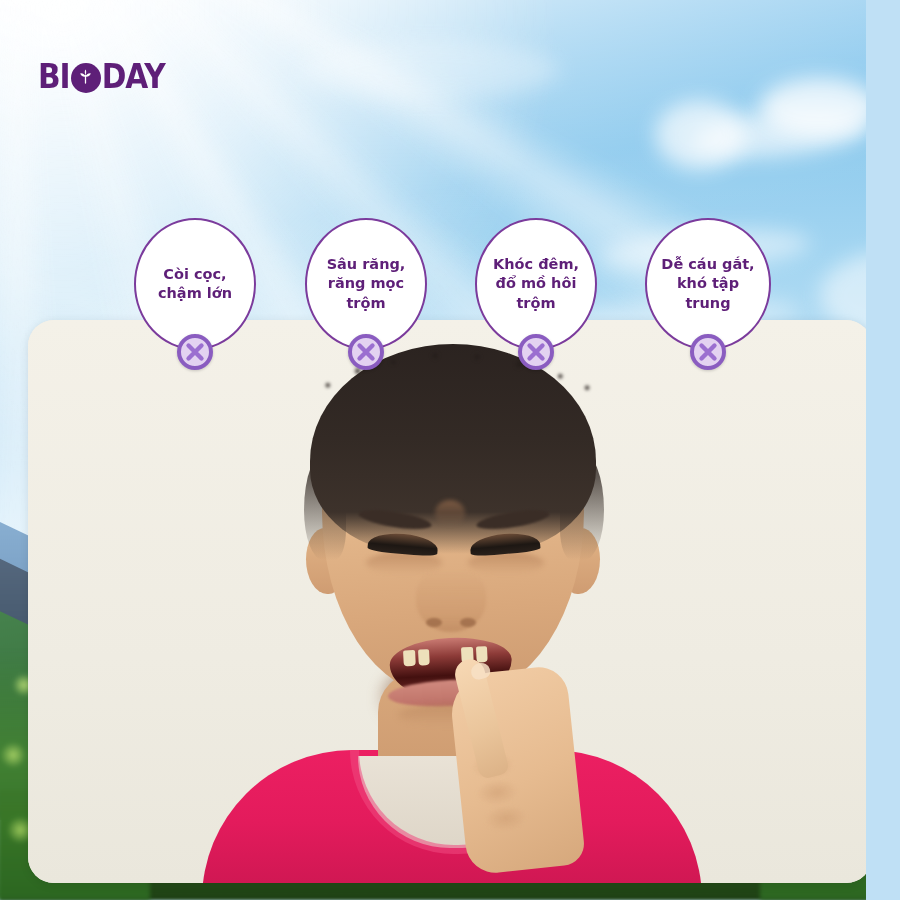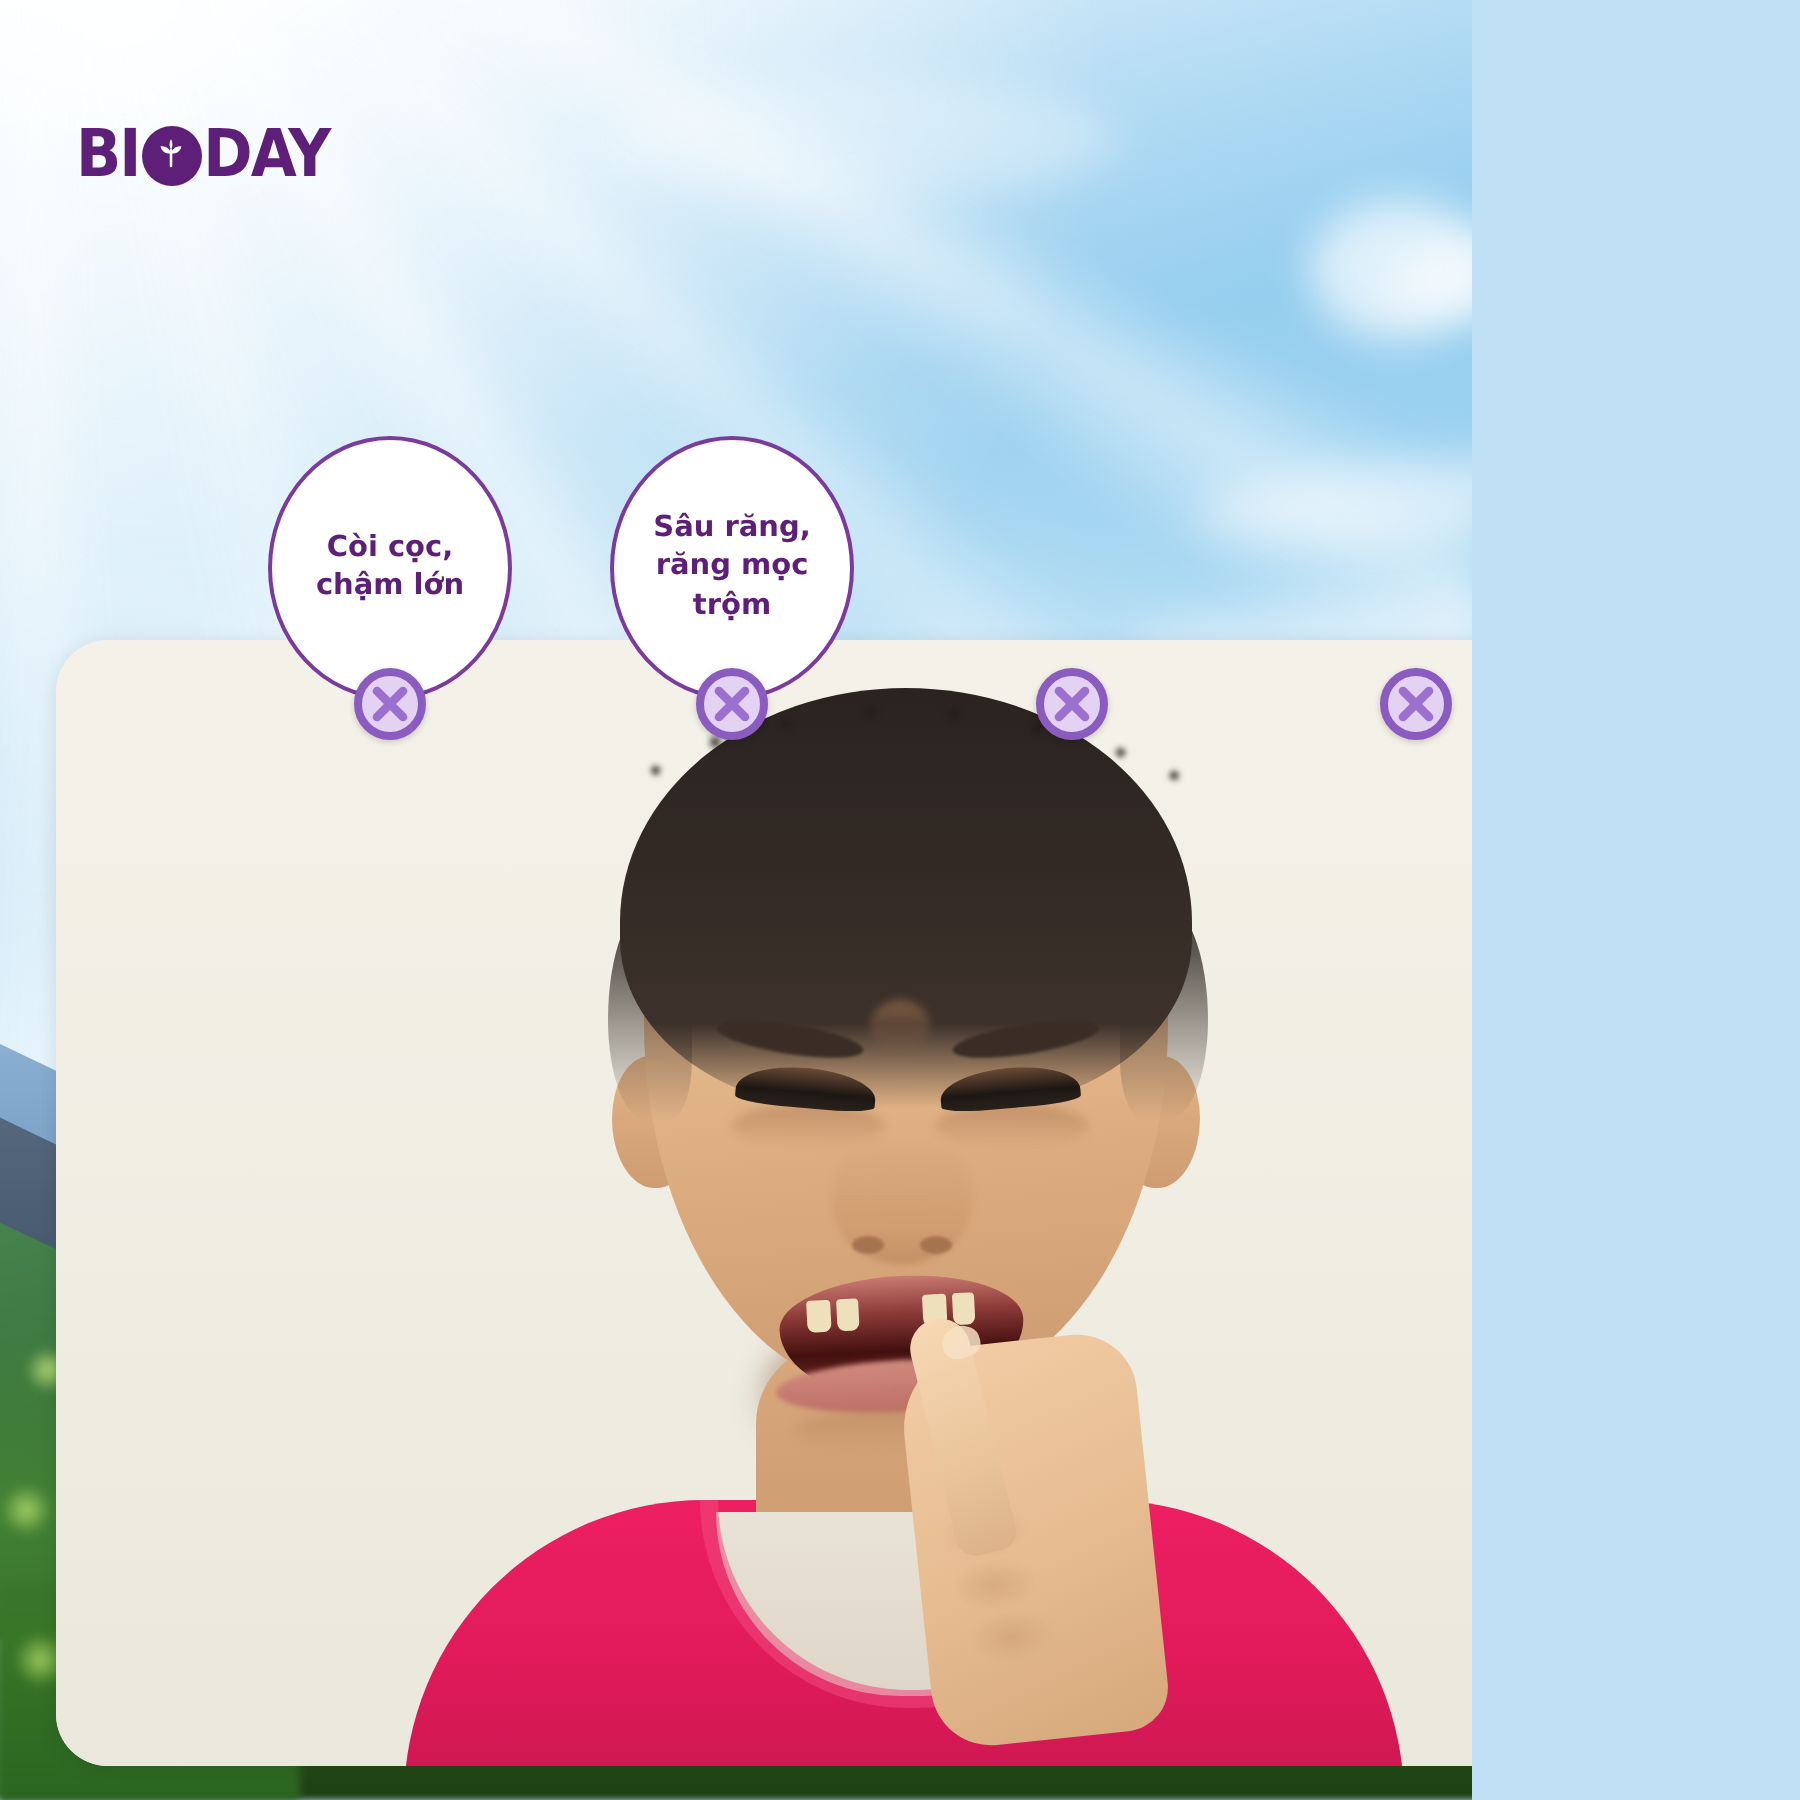--- a/index.html
+++ b/index.html
@@ -6,21 +6,21 @@
   html,body { width:900px; height:900px; overflow:hidden; }
   body {
     font-family:"Liberation Sans", sans-serif;
     background:#bfe0f5;
     position:relative;
   }
 
   
   .stage {
     position:absolute; inset:0;
-    width:736px; height:900px;
+    width:866px; height:900px;
     overflow:hidden;
   }
 
   
   .sky {
     position:absolute; left:0; top:0; width:900px; height:640px;
     background:
       linear-gradient(168deg, rgba(255,255,255,0.92) 0%, rgba(255,255,255,0.45) 18%, rgba(255,255,255,0.05) 34%, rgba(255,255,255,0) 46%),
       linear-gradient(200deg, rgba(255,255,255,0.0) 40%, rgba(255,255,255,0.35) 62%, rgba(255,255,255,0.0) 78%),
       linear-gradient(180deg, #7dc2ec 0%, #8fcbee 22%, #a9d8f2 45%, #c6e4f6 66%, #d9eefa 84%, #e9f4fb 100%);
@@ -366,20 +366,29 @@
 
     <div class="bubble b1">
       <span class="bubble-text">Còi cọc,
 chậm lớn</span>
     </div>
     <div class="bubble b2">
       <span class="bubble-text">Sâu răng,
 răng mọc
 trộm</span>
     </div>
+    <div class="bubble b3">
+      <span class="bubble-text">Khóc đêm,
+đổ mồ hôi
+trộm</span>
+    </div>
+    <div class="bubble b4">
+      <span class="bubble-text">Dễ cáu gắt,
+khó tập trung</span>
+    </div>
 
     <div class="xbadge x1">
       <svg viewBox="0 0 24 24" aria-hidden="true">
         <path d="M6 6 L18 18 M18 6 L6 18" stroke="#9b6fd0" stroke-width="4" stroke-linecap="round"></path>
       </svg>
     </div>
     <div class="xbadge x2">
       <svg viewBox="0 0 24 24" aria-hidden="true">
         <path d="M6 6 L18 18 M18 6 L6 18" stroke="#9b6fd0" stroke-width="4" stroke-linecap="round"></path>
       </svg>

